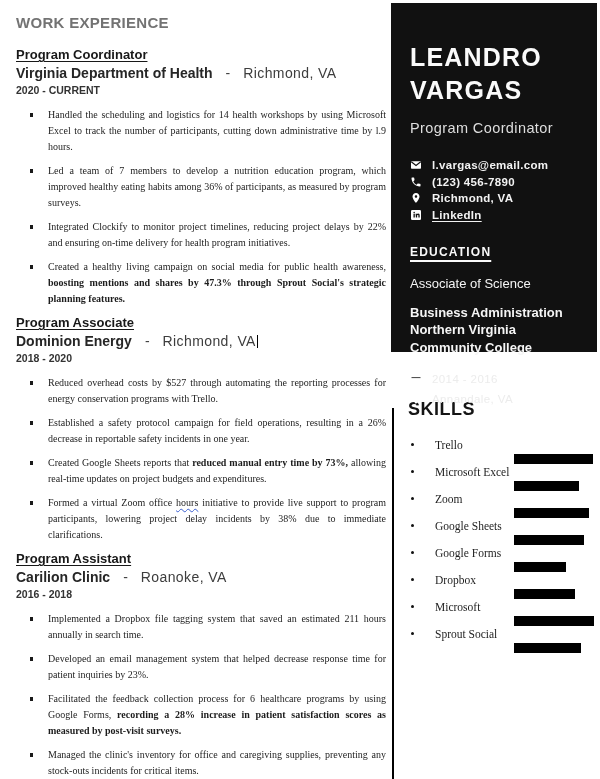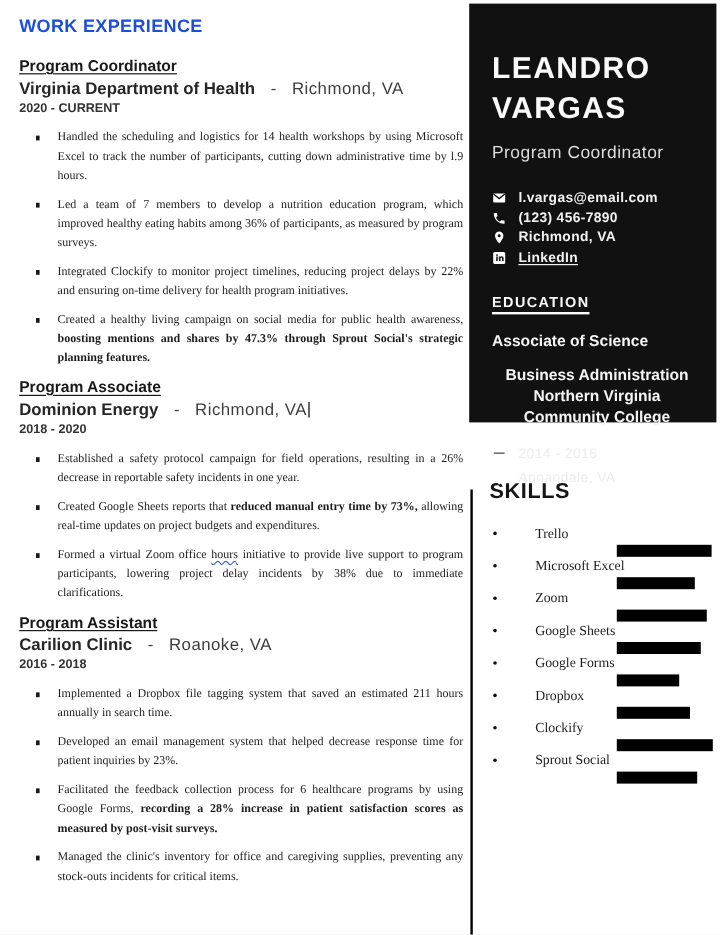--- a/index.html
+++ b/index.html
@@ -5,21 +5,21 @@
   * { margin:0; padding:0; box-sizing:border-box; }
   html,body { background:#e8e8e8; }
   .page {
     position:relative; width:600px; height:779px; margin:0 auto;
     background:#ffffff; overflow:hidden;
     font-family:"Liberation Sans", sans-serif; color:#1c1c1c;
   }
 
   
   .left-col { position:absolute; left:16px; top:14px; width:370px; }
-  .we-heading { font-size:15px; font-weight:bold; letter-spacing:.3px; color:#1d4ed8; margin-bottom:16px; }
+  .we-heading { font-size:15px; font-weight:bold; letter-spacing:.3px; color:#737373; margin-bottom:16px; }
   .job { margin-top:4px; }
   .job-title { font-size:13px; font-weight:bold; text-decoration:underline; text-underline-offset:2px; color:#181818; }
   .company-line { margin-top:3px; font-size:14px; }
   .company { font-weight:bold; color:#262626; }
   .dash { color:#444; margin:0 13px; }
   .loc { color:#3d3d3d; letter-spacing:.4px; }
   .caret { display:inline-block; width:1.5px; height:13px; background:#000; vertical-align:-2px; margin-left:1px; }
   .dates { margin-top:3px; font-size:10.5px; font-weight:bold; color:#333; margin-bottom:11px; }
   .bullets { list-style:none; }
   .bullets li {
@@ -44,34 +44,34 @@
   .contacts { margin-top:23px; }
   .c-row { display:flex; align-items:flex-start; margin-bottom:4.5px; }
   .c-row .ic { width:12px; height:12px; flex:0 0 12px; margin-right:10px; display:inline-flex; }
   .c-row .ic svg { width:12px; height:12px; }
   .c-text { font-size:11.5px; font-weight:bold; letter-spacing:.3px; color:#f2f2f2; }
   .c-text.link { text-decoration:underline; text-underline-offset:2px; cursor:pointer; }
   .edu-heading {
     margin-top:24px; font-size:12px; font-weight:bold; letter-spacing:1.2px; color:#fafafa;
     text-decoration:underline; text-underline-offset:4px; text-decoration-thickness:2px;
   }
-  .degree { margin-top:17px; font-size:13px; font-weight:bold; color:#f5f5f5; }
-  .field-block { margin-top:13px; font-size:13px; font-weight:bold; line-height:17.5px; color:#f5f5f5;text-align:center; }
+  .degree { margin-top:17px; font-size:13px; font-weight:normal; color:#f5f5f5; }
+  .field-block { margin-top:13px; font-size:13px; font-weight:bold; line-height:17.5px; color:#f5f5f5; }
   .edu-details { margin-top:17px; }
   .edu-details .c-row { margin-bottom:8px; }
   .edu-details .c-text { font-weight:400; letter-spacing:.4px; color:#ececec; }
 
   
   .skills-box {
     position:absolute; left:392px; top:408px; width:208px; height:420px; z-index:1;
     border-left:2px solid #000; border-bottom:8px solid #fca5a5; background:#fff;
   }
   .skills-heading { margin:-9px 0 0 14px; font-size:18px; font-weight:bold; letter-spacing:.5px; color:#151515; }
   .skill-rows { margin-top:15px; }
-  .skill-row { position:relative; height:27px; padding-left:52px; }
+  .skill-row { position:relative; height:27px; padding-left:41px; }
   .skill-row .dot { position:absolute; left:17px; top:8px; width:3px; height:3px; border-radius:50%; background:#111; }
   .skill-label { font-family:"Liberation Serif", serif; font-size:11.5px; line-height:14px; color:#1d1d1d; display:inline-block; padding-top:2px; }
   .skill-bar { position:absolute; left:120px; top:19px; height:10px; background:#000; }
 </style>
 </head>
 <body>
 
 <div class="page">
 
   <div class="left-col">
@@ -86,20 +86,21 @@
             <li><span>Led a team of 7 members to develop a nutrition education program, which improved healthy eating habits among 36% of participants, as measured by program surveys.</span></li>
             <li><span>Integrated Clockify to monitor project timelines, reducing project delays by 22% and ensuring on-time delivery for health program initiatives.</span></li>
             <li><span>Created a healthy living campaign on social media for public health awareness, </span><span class="b">boosting mentions and shares by 47.3% through Sprout Social's strategic planning features.</span></li>
           </ul>
         </section>
         <section class="job">
           <h2 class="job-title">Program Associate</h2>
           <div class="company-line"><span class="company">Dominion Energy</span><span class="dash">-</span><span class="loc">Richmond, VA</span><span class="caret"></span></div>
           <div class="dates">2018 - 2020</div>
           <ul class="bullets">
+            <li><span>Reduced overhead costs by $527 through automating the reporting processes for energy conservation programs with Trello.</span></li>
             <li><span>Established a safety protocol campaign for field operations, resulting in a 26% decrease in reportable safety incidents in one year.</span></li>
             <li><span>Created Google Sheets reports that </span><span class="b">reduced manual entry time by 73%,</span><span> allowing real-time updates on project budgets and expenditures.</span></li>
             <li><span>Formed a virtual Zoom office </span><span class=" sq">hours</span><span> initiative to provide live support to program participants, lowering project delay incidents by 38% due to immediate clarifications.</span></li>
           </ul>
         </section>
         <section class="job">
           <h2 class="job-title">Program Assistant</h2>
           <div class="company-line"><span class="company">Carilion Clinic</span><span class="dash">-</span><span class="loc">Roanoke, VA</span></div>
           <div class="dates">2016 - 2018</div>
           <ul class="bullets">
@@ -186,18 +187,18 @@
 
   <div class="skills-box">
     <div class="skills-heading">SKILLS</div>
     <div class="skill-rows" id="skill-rows">
         <div class="skill-row"><span class="dot"></span><span class="skill-label">Trello</span><span class="skill-bar" style="width: 79px; background: rgb(0, 0, 0);"></span></div>
         <div class="skill-row"><span class="dot"></span><span class="skill-label">Microsoft Excel</span><span class="skill-bar" style="width: 65px; background: rgb(0, 0, 0);"></span></div>
         <div class="skill-row"><span class="dot"></span><span class="skill-label">Zoom</span><span class="skill-bar" style="width: 75px; background: rgb(0, 0, 0);"></span></div>
         <div class="skill-row"><span class="dot"></span><span class="skill-label">Google Sheets</span><span class="skill-bar" style="width: 70px; background: rgb(0, 0, 0);"></span></div>
         <div class="skill-row"><span class="dot"></span><span class="skill-label">Google Forms</span><span class="skill-bar" style="width: 52px; background: rgb(0, 0, 0);"></span></div>
         <div class="skill-row"><span class="dot"></span><span class="skill-label">Dropbox</span><span class="skill-bar" style="width: 61px; background: rgb(0, 0, 0);"></span></div>
-        <div class="skill-row"><span class="dot"></span><span class="skill-label">Clockify</span><span class="skill-bar" style="width: 80px; background: rgb(0, 0, 0);"></span></div>
+        <div class="skill-row"><span class="dot"></span><span class="skill-label">Microsoft</span><span class="skill-bar" style="width: 80px; background: rgb(0, 0, 0);"></span></div>
         <div class="skill-row"><span class="dot"></span><span class="skill-label">Sprout Social</span><span class="skill-bar" style="width: 67px; background: rgb(0, 0, 0);"></span></div>
       </div>
   </div>
 
 </div>
 
 </body></html>

